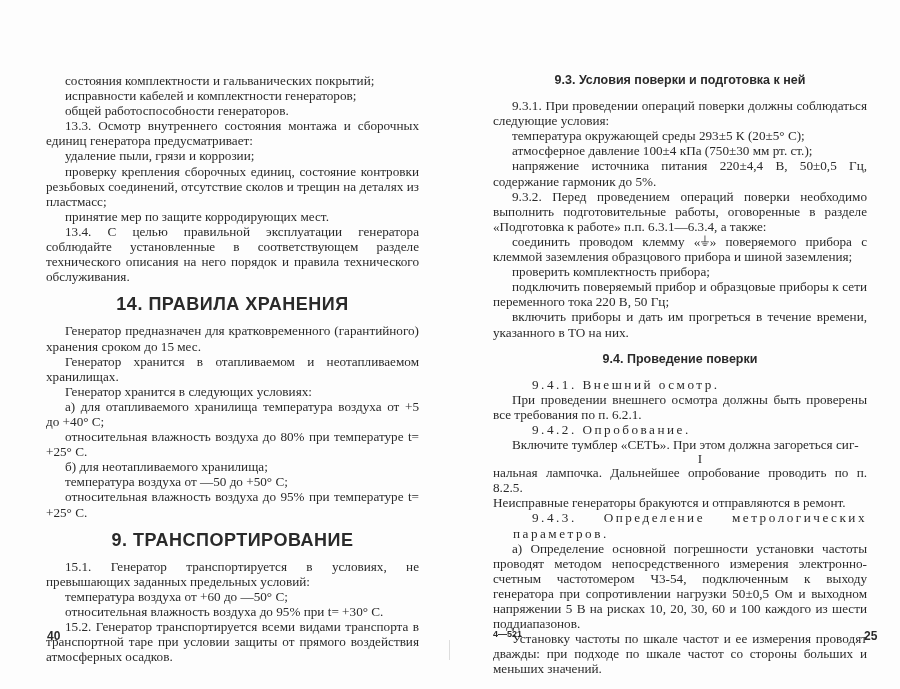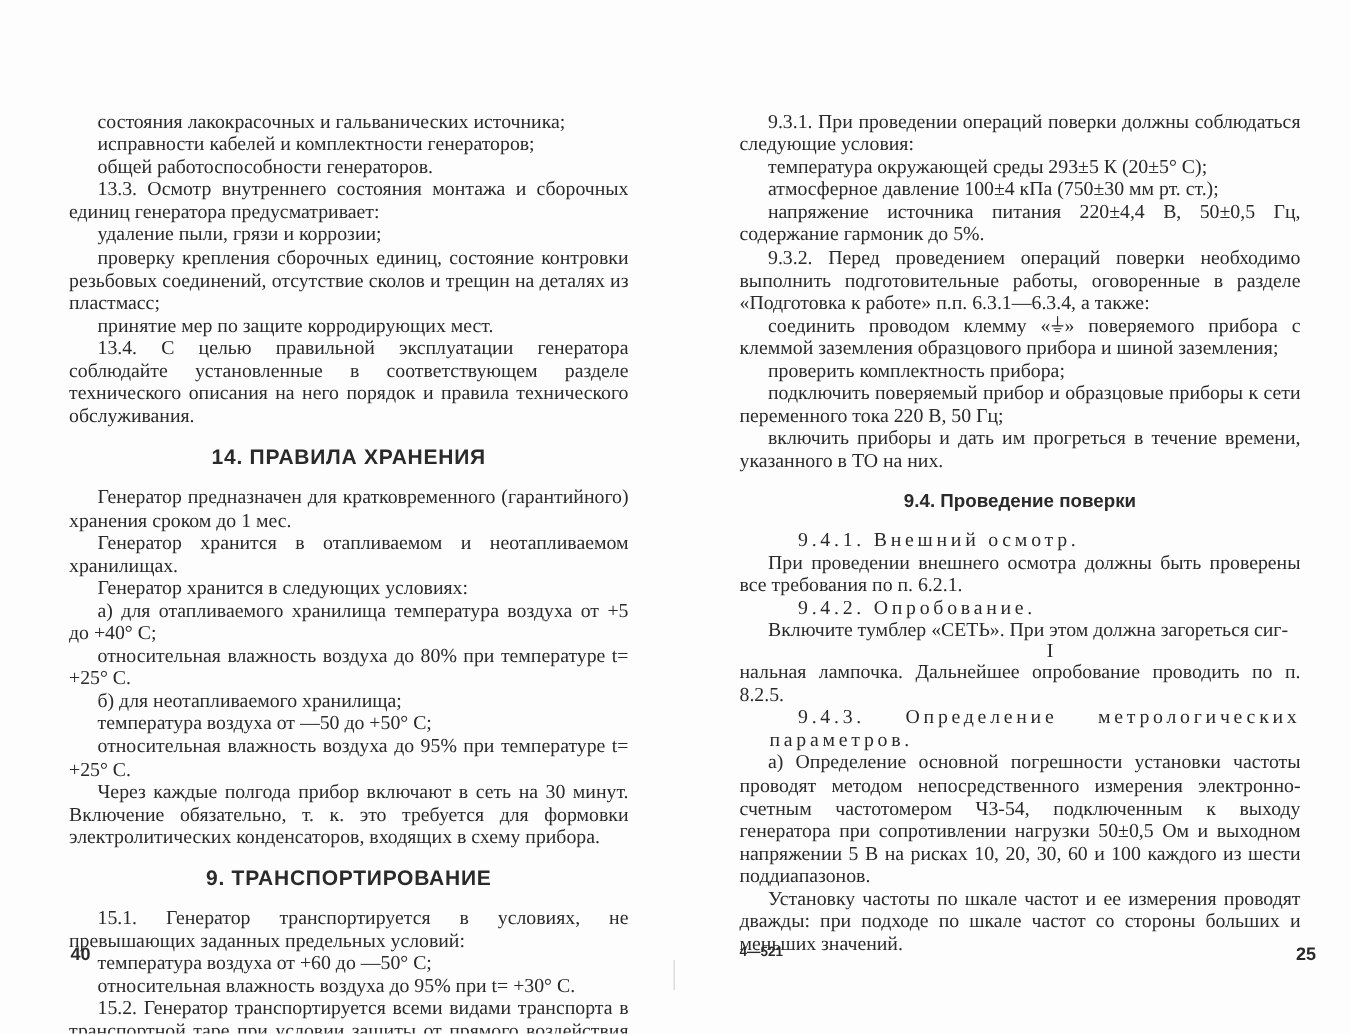--- a/index.html
+++ b/index.html
@@ -22,92 +22,93 @@
     text-align: justify;
   }
   .page.left .col { left: 46px; width: 373px; top: 73px; }
   .page.right .col { left: 43px; width: 374px; top: 73px; }
   .p { margin: 0; }
   .ind { text-indent: 19px; }
   .heading {
     text-align: center; font-weight: bold;
     font-family: "Liberation Sans", "DejaVu Sans", sans-serif;
     letter-spacing: 0.5px;
-    font-size: 14px;
+    font-size: 18px;
   }
   .page.left .heading { margin: 13px 0 11px 0; }
   .page.right .heading.sub { font-size: 12.5px; letter-spacing: 0; margin: 0 0 10px 0; }
   .page.right .heading.sub2 { font-size: 12.5px; letter-spacing: 0; margin: 12px 0 10px 0; }
   .spaced { letter-spacing: 2.5px; margin-left: 20px; }
   .lamp-mark { display: block; text-align: center; height: 13px; line-height: 13px; padding-left: 40px; }
   .folio {
     position: absolute; top: 629px; font-size: 12px; font-weight: bold;
     font-family: "Liberation Sans", "DejaVu Sans", sans-serif;
   }
   .folio.left-num { left: 47px; }
   .folio.sig { left: 493px; font-size: 9px; }
   .folio.right-num { left: 864px; }
   .gutter { position: absolute; left: 449px; top: 640px; width: 1px; height: 20px; background: #ddd; }
 </style>
 </head>
 <body>
 
 <div class="page left">
   <div class="col">
-    <p class="p ind">состояния лакокрасочных и гальванических источника;</p>
+    <p class="p ind">состояния комплектности и гальванических покрытий;</p>
     <p class="p ind">исправности кабелей и комплектности генераторов;</p>
     <p class="p ind">общей работоспособности генераторов.</p>
     <p class="p ind">13.3. Осмотр внутреннего состояния монтажа и сборочных единиц генератора предусматривает:</p>
     <p class="p ind">удаление пыли, грязи и коррозии;</p>
     <p class="p ind">проверку крепления сборочных единиц, состояние контровки резьбовых соединений, отсутствие сколов и трещин на деталях из пластмасс;</p>
     <p class="p ind">принятие мер по защите корродирующих мест.</p>
     <p class="p ind">13.4. С целью правильной эксплуатации генератора соблюдайте установленные в соответствующем разделе технического описания на него порядок и правила технического обслуживания.</p>
 
     <h2 class="heading">14. ПРАВИЛА ХРАНЕНИЯ</h2>
-    <p class="p ind">Генератор предназначен для кратковременного (гарантийного) хранения сроком до 1 мес.</p>
+    <p class="p ind">Генератор предназначен для кратковременного (гарантийного) хранения сроком до 15 мес.</p>
     <p class="p ind">Генератор хранится в отапливаемом и неотапливаемом хранилищах.</p>
     <p class="p ind">Генератор хранится в следующих условиях:</p>
     <p class="p ind">а) для отапливаемого хранилища температура воздуха от +5 до +40° С;</p>
     <p class="p ind">относительная влажность воздуха до 80% при температуре t= +25° С.</p>
     <p class="p ind">б) для неотапливаемого хранилища;</p>
     <p class="p ind">температура воздуха от —50 до +50° С;</p>
     <p class="p ind">относительная влажность воздуха до 95% при температуре t= +25° С.</p>
-    <p class="p ind">Через каждые полгода прибор включают в сеть на 30 минут. Включение обязательно, т. к. это требуется для формовки электролитических конденсаторов, входящих в схему прибора.</p>
 
     <h2 class="heading">9. ТРАНСПОРТИРОВАНИЕ</h2>
     <p class="p ind">15.1. Генератор транспортируется в условиях, не превышающих заданных предельных условий:</p>
     <p class="p ind">температура воздуха от +60 до —50° С;</p>
     <p class="p ind">относительная влажность воздуха до 95% при t= +30° С.</p>
     <p class="p ind">15.2. Генератор транспортируется всеми видами транспорта в транспортной таре при условии защиты от прямого воздействия атмосферных осадков.</p>
 
   </div>
   <div class="folio left-num">40</div>
 </div>
 
 <div class="gutter"></div>
 
 <div class="page right">
   <div class="col">
+    <h3 class="heading sub">9.3. Условия поверки и подготовка к ней</h3>
     <p class="p ind">9.3.1. При проведении операций поверки должны соблюдаться следующие условия:</p>
     <p class="p ind">температура окружающей среды 293±5 К (20±5° С);</p>
     <p class="p ind">атмосферное давление 100±4 кПа (750±30 мм рт. ст.);</p>
     <p class="p ind">напряжение источника питания 220±4,4 В, 50±0,5 Гц, содержание гармоник до 5%.</p>
     <p class="p ind">9.3.2. Перед проведением операций поверки необходимо выполнить подготовительные работы, оговоренные в разделе «Подготовка к работе» п.п. 6.3.1—6.3.4, а также:</p>
     <p class="p ind">соединить проводом клемму «⏚» поверяемого прибора с клеммой заземления образцового прибора и шиной заземления;</p>
     <p class="p ind">проверить комплектность прибора;</p>
     <p class="p ind">подключить поверяемый прибор и образцовые приборы к сети переменного тока 220 В, 50 Гц;</p>
     <p class="p ind">включить приборы и дать им прогреться в течение времени, указанного в ТО на них.</p>
 
     <h3 class="heading sub2">9.4. Проведение поверки</h3>
     <p class="p ind spaced">9.4.1. Внешний осмотр.</p>
     <p class="p ind">При проведении внешнего осмотра должны быть проверены все требования по п. 6.2.1.</p>
     <p class="p ind spaced">9.4.2. Опробование.</p>
     <p class="p ind">Включите тумблер «СЕТЬ». При этом должна загореться сиг-</p>
     <span class="lamp-mark">I</span>
     <p class="p">нальная лампочка. Дальнейшее опробование проводить по п. 8.2.5.</p>
+    <p class="p">Неисправные генераторы бракуются и отправляются в ремонт.</p>
     <p class="p ind spaced">9.4.3. Определение метрологических параметров.</p>
     <p class="p ind">а) Определение основной погрешности установки частоты проводят методом непосредственного измерения электронно-счетным частотомером Ч3-54, подключенным к выходу генератора при сопротивлении нагрузки 50±0,5 Ом и выходном напряжении 5 В на рисках 10, 20, 30, 60 и 100 каждого из шести поддиапазонов.</p>
     <p class="p ind">Установку частоты по шкале частот и ее измерения проводят дважды: при подходе по шкале частот со стороны больших и меньших значений.</p>
 
   </div>
 </div>
 
 <div class="folio sig">4—521</div>
 <div class="folio right-num">25</div>
 

